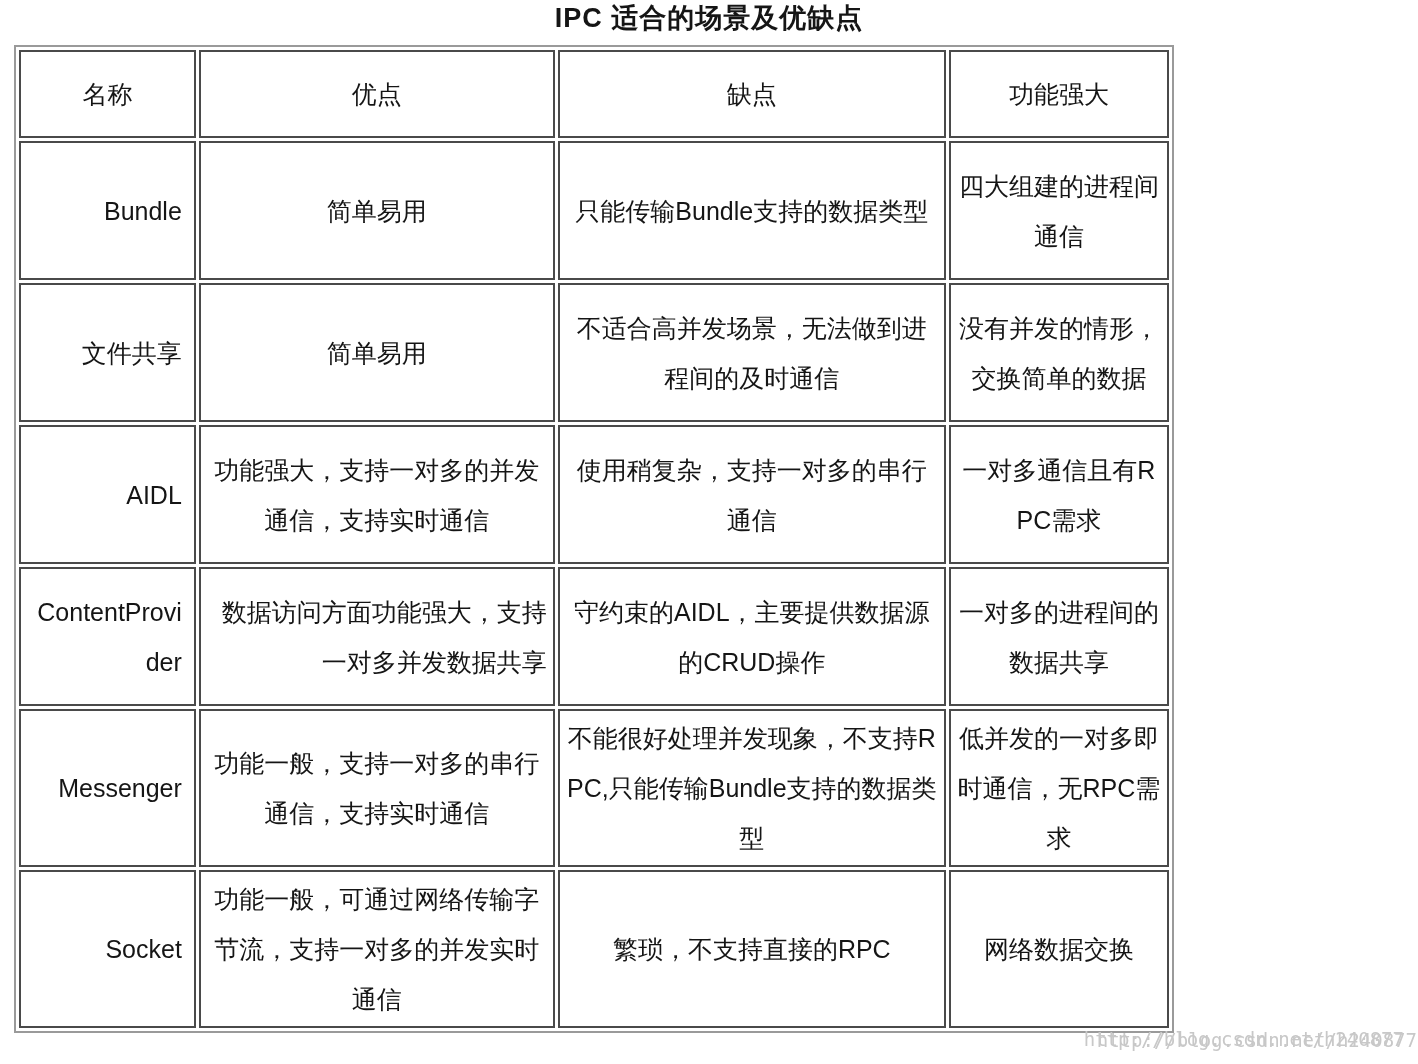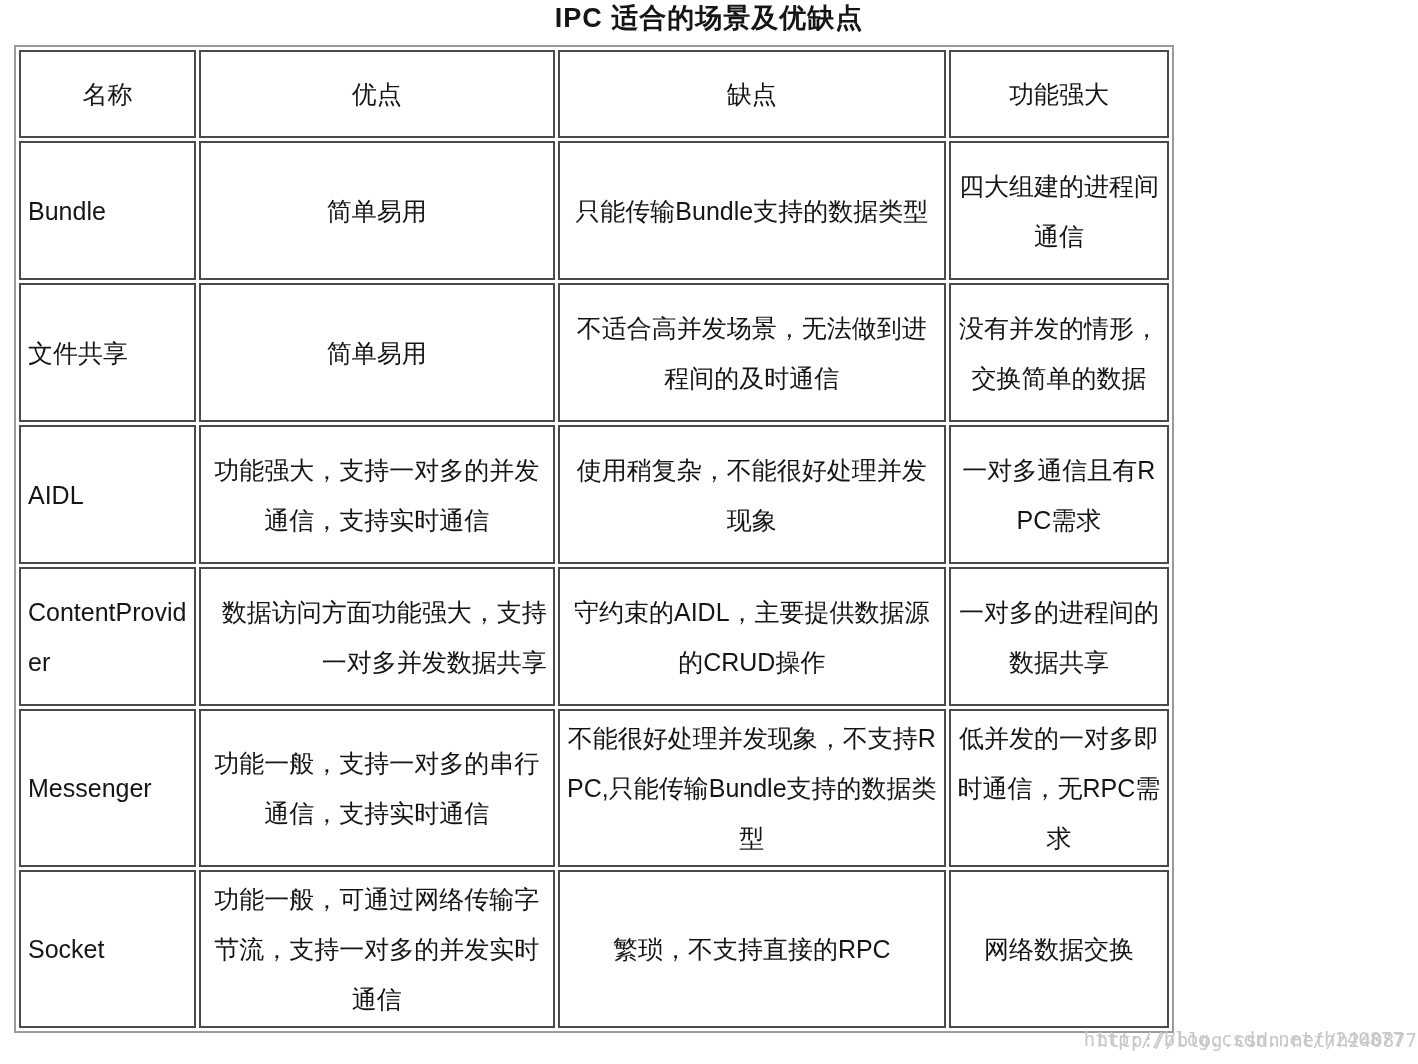--- a/index.html
+++ b/index.html
@@ -38,23 +38,23 @@
     line-height: 2;
     vertical-align: middle;
     text-align: center;
     padding: 2px 6px;
     word-break: break-all;
     background: #ffffff;
   }
   th { height: 80px; }
   td { height: 131px; }
   td.name-cell {
-    text-align: left;
+    text-align: right;
     padding-left: 7px;
-    padding-right: 6px;
+    padding-right: 12px;
   }
   td.right-cell {
     text-align: right;
   }
   .watermark {
     position: absolute;
     top: 1028px;
     right: 14px;
     height: 30px;
     font-family: "DejaVu Sans Mono", "Liberation Mono", monospace;
@@ -98,21 +98,21 @@
     </tr>
     <tr>
       <td class="name-cell">文件共享</td>
       <td>简单易用</td>
       <td>不适合高并发场景，无法做到进程间的及时通信</td>
       <td>没有并发的情形，交换简单的数据</td>
     </tr>
     <tr>
       <td class="name-cell">AIDL</td>
       <td>功能强大，支持一对多的并发通信，支持实时通信</td>
-      <td>使用稍复杂，不能很好处理并发现象</td>
+      <td>使用稍复杂，支持一对多的串行通信</td>
       <td>一对多通信且有RPC需求</td>
     </tr>
     <tr>
       <td class="name-cell">ContentProvider</td>
       <td class="right-cell">数据访问方面功能强大，支持一对多并发数据共享</td>
       <td>守约束的AIDL，主要提供数据源的CRUD操作</td>
       <td>一对多的进程间的数据共享</td>
     </tr>
     <tr>
       <td class="name-cell">Messenger</td>

